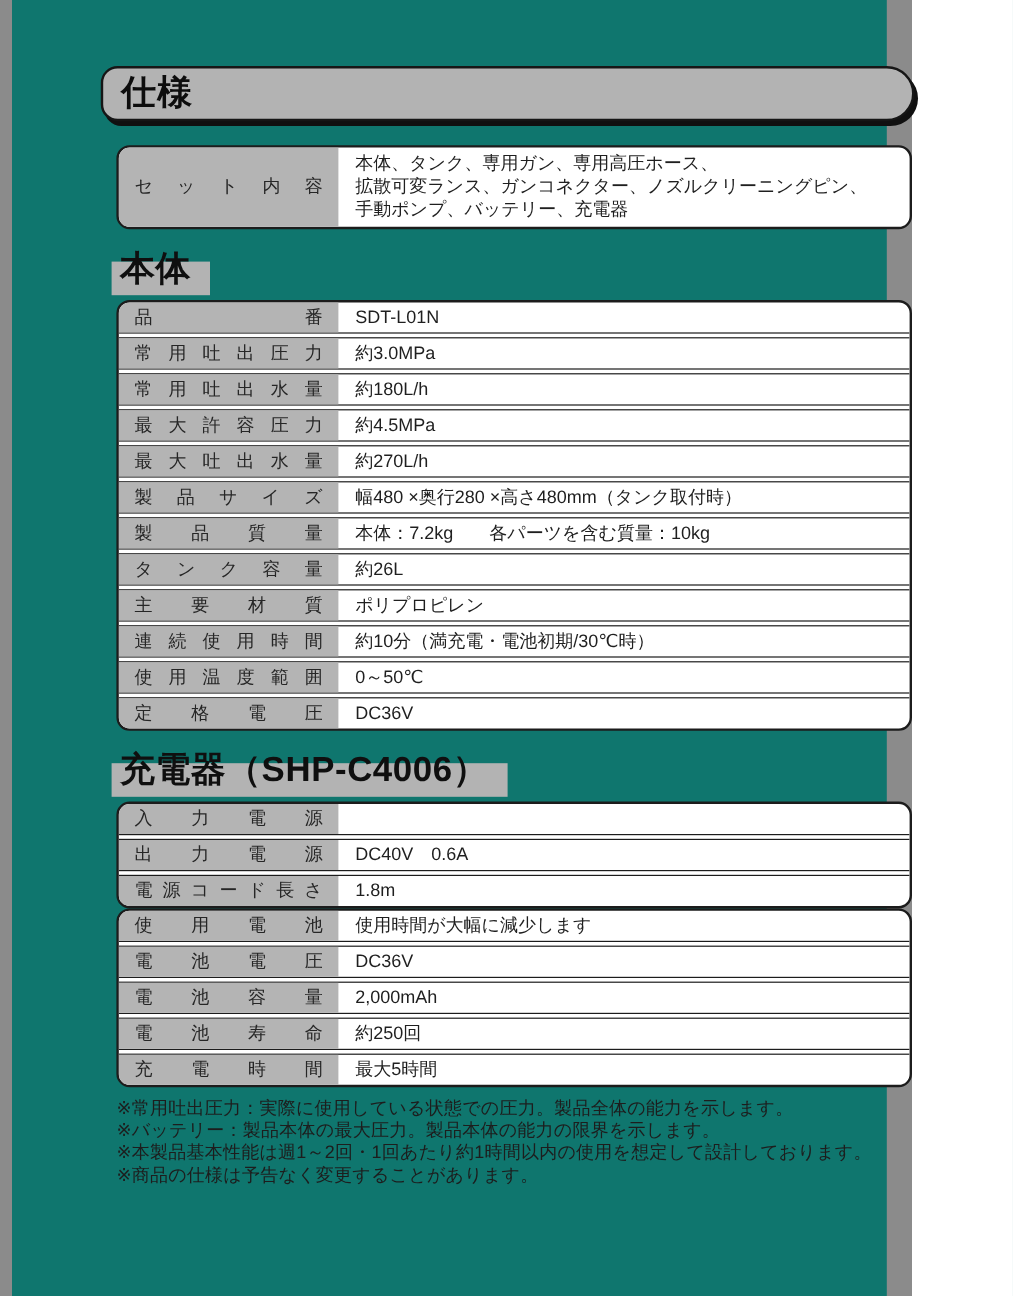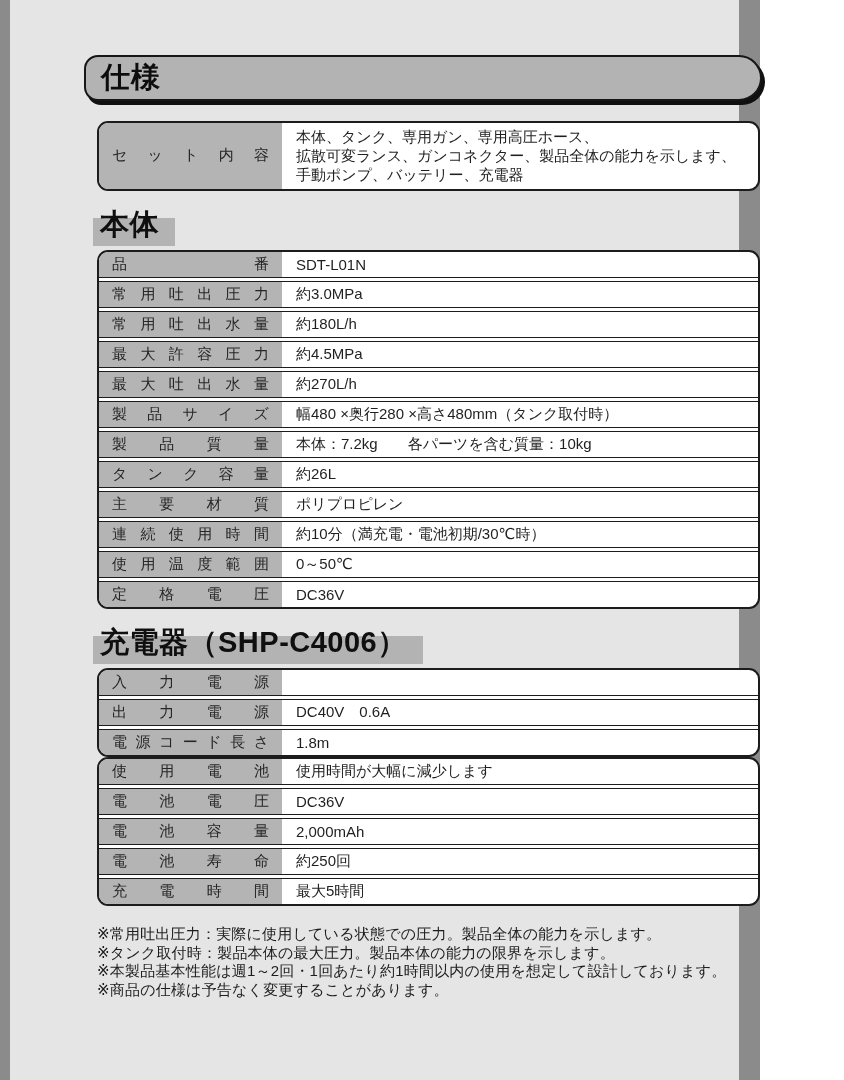--- a/index.html
+++ b/index.html
@@ -3,21 +3,21 @@
 <meta charset="utf-8">
 <style>
   html, body {
     margin: 0; padding: 0;
     width: 844px; height: 1080px;
     background: #ffffff;
     font-family: "Liberation Sans", "DejaVu Sans", sans-serif;
     color: #1b1b1b;
     overflow: hidden;
   }
-  .page { position: relative; width: 760px; height: 1080px; background: #e5e5e5; }
+  .page { position: relative; width: 760px; height: 1080px; background: #0f766e; }
 
   
   .edge { position: absolute; top: 0; bottom: 0; background: #8b8b8b; }
   .edge.left  { left: 0; width: 10px; }
   .edge.right { right: 0; width: 21px; }
 
   .content { position: absolute; left: 84px; top: 55px; width: 678px; }
 
   
   .title-bar {
@@ -74,21 +74,21 @@
   }
   .section-heading::before {
     content: ""; position: absolute; z-index: -1;
     left: -7px; right: -16px; top: 10px; bottom: -5px;
     background: #b3b3b3;
   }
   .heading-row { line-height: 0; } 
   .heading-row .section-heading { line-height: 1.15; }
 
   
-  .footnotes { margin: 19px 0 0 13px; }
+  .footnotes { margin: 9px 0 0 13px; }
   .footnote { font-size: 15px; line-height: 1.24; color: #1d1d1d; letter-spacing: 0.2px; }
 </style>
 </head>
 <body>
 
 <div class="page">
   <div class="edge left"></div>
   <div class="edge right"></div>
 
   <div class="content">
@@ -101,21 +101,21 @@
       <div class="spec-row">
         <div class="spec-label justify-chars">
             <span>セ</span>
             <span>ッ</span>
             <span>ト</span>
             <span>内</span>
             <span>容</span>
           </div>
         <div class="spec-value multiline">
           <div>本体、タンク、専用ガン、専用高圧ホース、</div>
-          <div>拡散可変ランス、ガンコネクター、製品全体の能力を示します、</div>
+          <div>拡散可変ランス、ガンコネクター、ノズルクリーニングピン、</div>
           <div>手動ポンプ、バッテリー、充電器</div>
         </div>
       </div>
     </div>
 
     <div class="heading-row">
       <div class="section-heading">本体</div>
     </div>
     <div class="spec-table">
       <div class="spec-row">
@@ -318,19 +318,19 @@
             <span>電</span>
             <span>時</span>
             <span>間</span>
           </div>
         <div class="spec-value">最大5時間</div>
       </div>
     </div>
 
     <div class="footnotes">
       <div class="footnote">※常用吐出圧力：実際に使用している状態での圧力。製品全体の能力を示します。</div>
-      <div class="footnote">※タンク取付時：製品本体の最大圧力。製品本体の能力の限界を示します。</div>
+      <div class="footnote">※バッテリー：製品本体の最大圧力。製品本体の能力の限界を示します。</div>
       <div class="footnote">※本製品基本性能は週1～2回・1回あたり約1時間以内の使用を想定して設計しております。</div>
       <div class="footnote">※商品の仕様は予告なく変更することがあります。</div>
     </div>
 
   </div>
 </div>
 
 </body></html>

